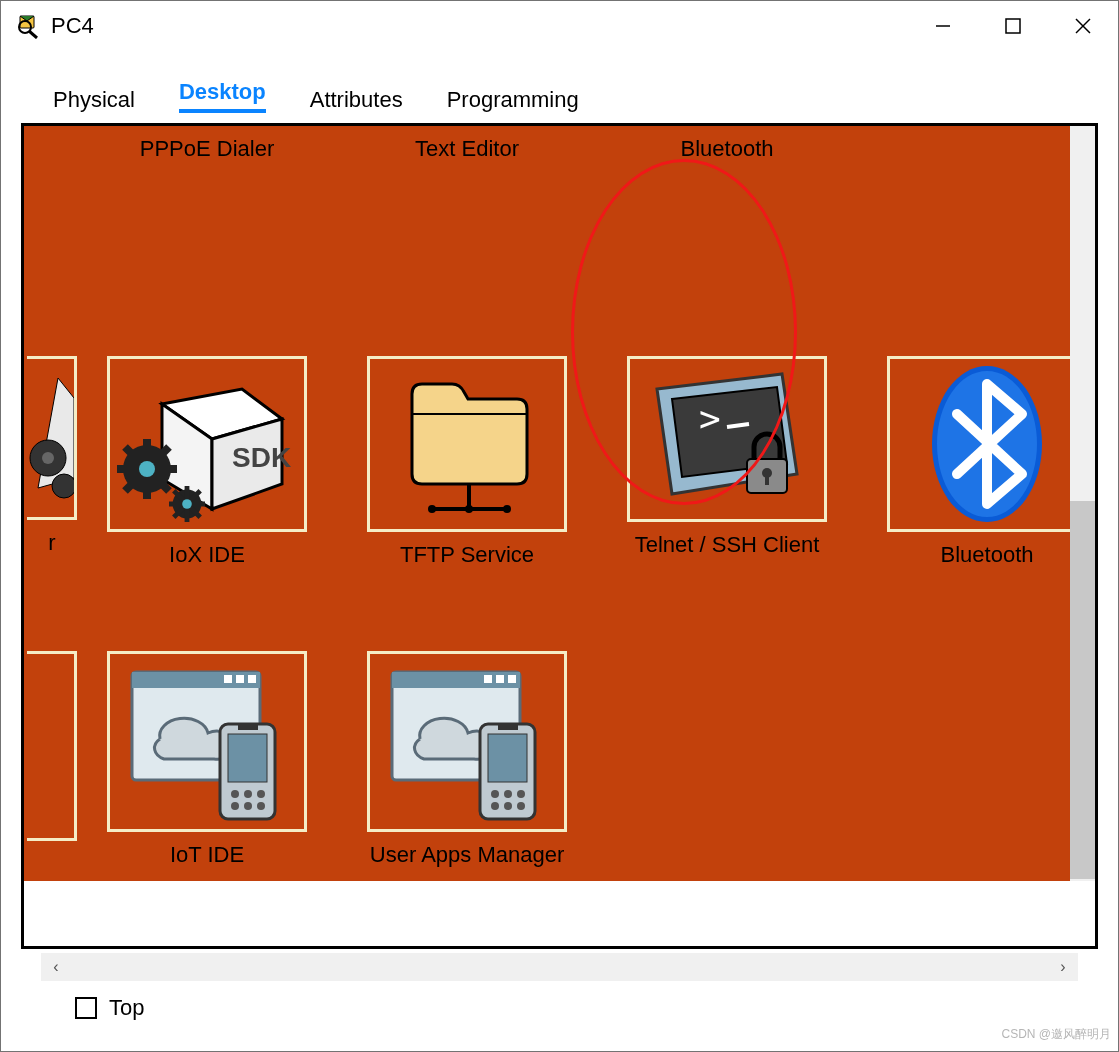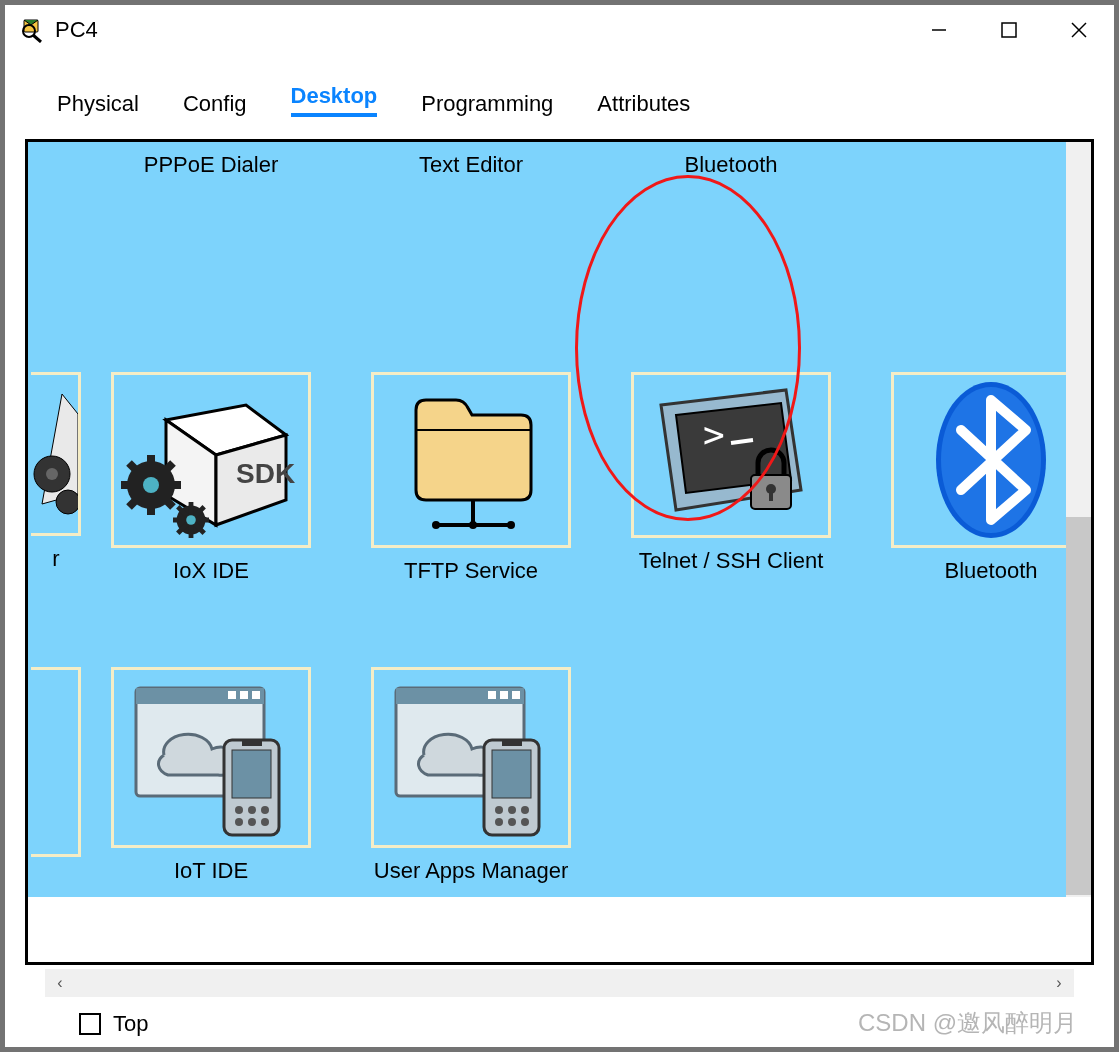--- a/index.html
+++ b/index.html
@@ -1,29 +1,29 @@
 <!DOCTYPE html>
 <html><head>
 <meta charset="utf-8">
 <style>
   html,body{margin:0;padding:0;font-family:"Segoe UI",Arial,sans-serif;background:#fff;width:1119px;height:1052px;overflow:hidden;position:relative;}
-  .window{width:1119px;height:1052px;border:5px solid #737373;box-sizing:border-box;position:relative;}
+  .window{width:1119px;height:1052px;border:1px solid #737373;box-sizing:border-box;position:relative;}
   .titlebar{height:50px;display:flex;align-items:center;justify-content:space-between;padding:0 0 0 14px;}
   .titlebar-left{display:flex;align-items:center;gap:10px;}
   .app-icon svg{display:block;}
   .title-text{font-size:22px;}
   .win-controls{display:flex;height:50px;}
   .win-btn{width:70px;display:flex;align-items:center;justify-content:center;font-size:20px;}
-  .tabs-row{display:flex;align-items:flex-end;padding:18px 0 12px 30px;border-bottom:0;text-align:right;}
+  .tabs-row{display:flex;align-items:flex-end;padding:18px 0 0 30px;border-bottom:0;text-align:right;}
   .tab{padding:10px 22px 10px 22px;font-size:22px;color:#000;cursor:pointer;}
   .tab.active{color:#0a84ff;font-weight:bold;}
   .tab.active::after{content:"";display:block;height:4px;background:#0a84ff;margin-top:4px;}
   .content-outer{position:relative;margin:0 20px 0 20px;}
   .content-border{border:3px solid #000;height:820px;overflow:hidden;position:relative;}
-  .content-bg{background:#7dd3fc;width:100%;height:100%;position:relative;}
+  .content-bg{background:#c2410c;width:100%;height:100%;position:relative;}
 
   .approw{display:flex;height:200px;position:relative;}
   .appcell{width:260px;flex:0 0 auto;display:flex;flex-direction:column;align-items:center;justify-content:flex-start;position:relative;}
   .partial-left{width:53px;flex:0 0 auto;display:flex;flex-direction:column;align-items:flex-end;position:relative;}
   .icon-frame{width:200px;height:200px;border:3px solid #f5edc6;box-sizing:border-box;background:transparent;display:flex;align-items:center;justify-content:center;}
   .partial-frame{width:50px;height:200px;border:3px solid #f5edc6;border-left:none;box-sizing:border-box;background:transparent;display:flex;align-items:center;justify-content:flex-end;overflow:hidden;}
   .app-label{font-size:22px;color:#000;margin-top:10px;text-align:center;white-space:nowrap;}
   .row1{margin-top:-65px;}
   .row1 .icon-frame, .row1 .partial-frame{height:65px;align-items:flex-end;}
   .row2{margin-top:95px;}
@@ -34,21 +34,21 @@
 
   .hscroll-row{display:flex;margin:4px 20px 0 20px;height:28px;background:#f0f0f0;align-items:center;justify-content:space-between;}
   .hscroll-row .harrow{width:30px;text-align:center;font-size:16px;color:#555;}
 
   .top-row{display:flex;align-items:center;margin:14px 0 0 26px;gap:12px;padding-left:48px;}
   .checkbox{width:22px;height:22px;border:2px solid #000;box-sizing:border-box;}
   .top-label{font-size:22px;}
 
   .highlight-ellipse{position:absolute;left:547px;top:98px;width:220px;height:340px;border:3px solid #f01818;border-radius:50%;pointer-events:none;}
 
-  .watermark{position:absolute;right:37px;bottom:8px;font-size:24px;color:rgba(120,120,120,.55);}
+  .watermark{position:absolute;right:7px;bottom:8px;font-size:12px;color:rgba(120,120,120,.55);}
 
   svg{display:block;}
 </style>
 </head>
 <body>
 
 <div class="window">
 
   <div class="titlebar">
     <div class="titlebar-left">
@@ -77,24 +77,23 @@
         <svg width="18" height="18">
             <line x1="2" y1="2" x2="16" y2="16" stroke="#000" stroke-width="1.5"></line>
             <line x1="16" y1="2" x2="2" y2="16" stroke="#000" stroke-width="1.5"></line>
           </svg>
       </div>
     </div>
   </div>
 
   <div class="tabs-row">
     <div class="tab">Physical</div>
-    <div class="tab">Config</div>
     <div class="tab active">Desktop</div>
+    <div class="tab">Attributes</div>
     <div class="tab">Programming</div>
-    <div class="tab">Attributes</div>
   </div>
 
   <div class="content-outer">
     <div class="content-border">
       <div class="content-bg">
 
         <div class="approw row1">
           <div class="partial-left">
             <div class="partial-frame"></div>
             <div class="app-label"></div>

